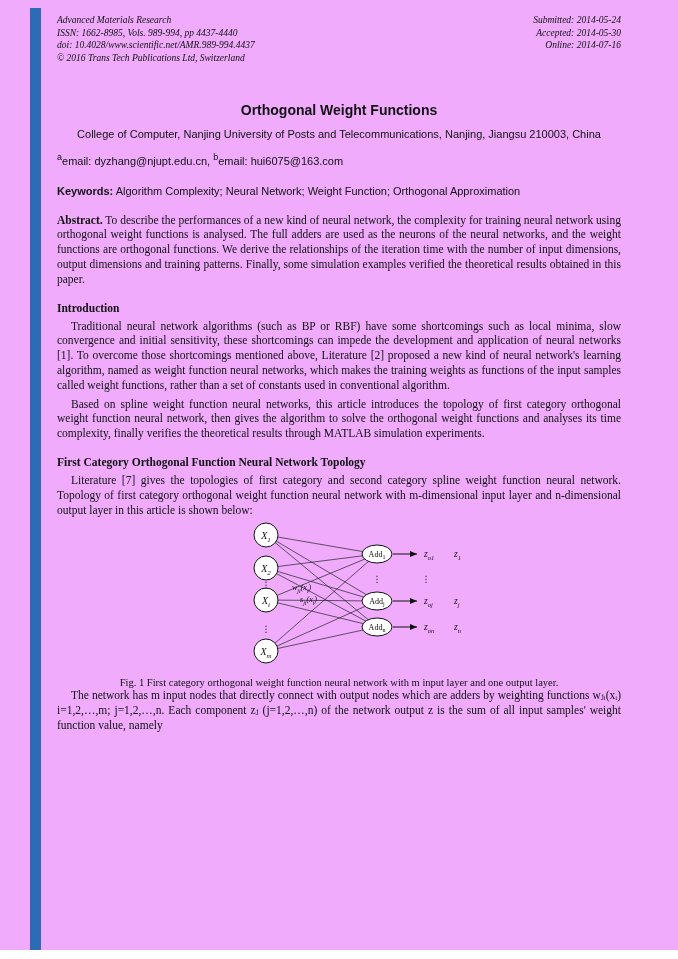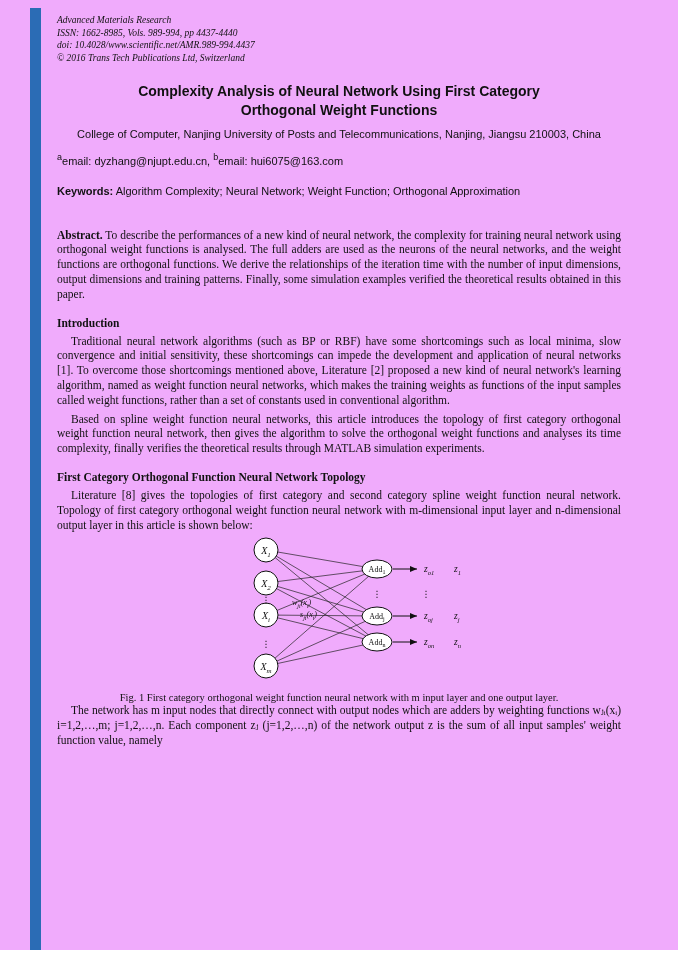--- a/index.html
+++ b/index.html
@@ -18,21 +18,21 @@
   .authors { margin-top:9px; text-align:center; font-family:"Liberation Sans","DejaVu Sans",sans-serif; font-size:12.5px; }
   .authors sup, .emails sup { font-size:9px; }
   .authors sup { margin-left:2px; }
   .affiliation { margin:7px auto 0 auto; max-width:540px; text-align:center; font-family:Liberation Sans, sans-serif; font-size:11px; line-height:15px; }
   .emails { margin-top:10px; text-align:left; font-family:"Liberation Sans","DejaVu Sans",sans-serif; font-size:11px; }
 
   .keywords { margin:17px 0 0 0; font-family:"Liberation Sans","DejaVu Sans",sans-serif; font-size:11px; line-height:14px; }
   .keywords b { font-weight:bold; }
 
   p.body, .abstract { font-size:11.5px; line-height:14.8px; text-align:justify; margin:0; }
-  .abstract { margin-top:30px; }
+  .abstract { margin-top:15px; }
   .abstract b { font-weight:bold; }
   p.indent { text-indent:14px; }
   h2.heading { font-size:11.5px; font-weight:bold; margin:15px 0 5px 0; }
   p.body + p.body { margin-top:4px; }
 
   .figure-wrap { margin-top:5px; text-align:center; }
   .fig-caption { font-size:10.5px; text-align:center; margin-top:1px; }
   .after-fig { margin-top:7px; }
 
   
@@ -54,39 +54,44 @@
   <div class="accent-bar" style="background: rgb(43, 108, 181);"></div>
   <div class="content">
 
     <div class="header-row">
       <div class="header-left">
         <div>Advanced Materials Research</div>
         <div>ISSN: 1662-8985, Vols. 989-994, pp 4437-4440</div>
         <div>doi: 10.4028/www.scientific.net/AMR.989-994.4437</div>
         <div>© 2016 Trans Tech Publications Ltd, Switzerland</div>
       </div>
+      <div class="header-right">
+        <div>Submitted: 2014-05-24</div>
+        <div>Accepted: 2014-05-30</div>
+        <div>Online: 2014-07-16</div>
+      </div>
     </div>
 
-    <h1 class="title"><span>Complexity Analysis of Neural Network Using First Category</span><br><span>Orthogonal Weight Functions</span></h1>
+    <h1 class="title"><br><span>Orthogonal Weight Functions</span></h1>
 
 
     <div class="affiliation">College of Computer, Nanjing University of Posts and Telecommunications, Nanjing, Jiangsu 210003, China</div>
 
     <div class="emails"><sup>a</sup><span>email: dyzhang@njupt.edu.cn, </span><sup>b</sup><span>email: hui6075@163.com</span></div>
 
     <p class="keywords"><b>Keywords:</b><span> Algorithm Complexity; Neural Network; Weight Function; Orthogonal Approximation</span></p>
 
     <p class="abstract"><b>Abstract.</b><span> To describe the performances of a new kind of neural network, the complexity for training neural network using orthogonal weight functions is analysed. The full adders are used as the neurons of the neural networks, and the weight functions are orthogonal functions. We derive the relationships of the iteration time with the number of input dimensions, output dimensions and training patterns. Finally, some simulation examples verified the theoretical results obtained in this paper.</span></p>
 
     <h2 class="heading">Introduction</h2>
     <p class="body indent">Traditional neural network algorithms (such as BP or RBF) have some shortcomings such as local minima, slow convergence and initial sensitivity, these shortcomings can impede the development and application of neural networks [1]. To overcome those shortcomings mentioned above, Literature [2] proposed a new kind of neural network's learning algorithm, named as weight function neural networks, which makes the training weights as functions of the input samples called weight functions, rather than a set of constants used in conventional algorithm.</p>
     <p class="body indent">Based on spline weight function neural networks, this article introduces the topology of first category orthogonal weight function neural network, then gives the algorithm to solve the orthogonal weight functions and analyses its time complexity, finally verifies the theoretical results through MATLAB simulation experiments.</p>
 
     <h2 class="heading">First Category Orthogonal Function Neural Network Topology</h2>
-    <p class="body indent">Literature [8] gives the topologies of first category and second category spline weight function neural network. Topology of first category orthogonal weight function neural network with m-dimensional input layer and n-dimensional output layer in this article is shown below:</p>
+    <p class="body indent">Literature [7] gives the topologies of first category and second category spline weight function neural network. Topology of first category orthogonal weight function neural network with m-dimensional input layer and n-dimensional output layer in this article is shown below:</p>
 
     <div class="figure-wrap">
       <svg class="fig" width="563" height="150" viewBox="0 0 563 150">
         <defs>
           <marker id="arrow" markerWidth="8" markerHeight="8" refX="7" refY="3" orient="auto">
             <path d="M0,0 L7,3 L0,6 z" fill="#111"></path>
           </marker>
         </defs>
 
         <g stroke="#222" stroke-width="0.7">

